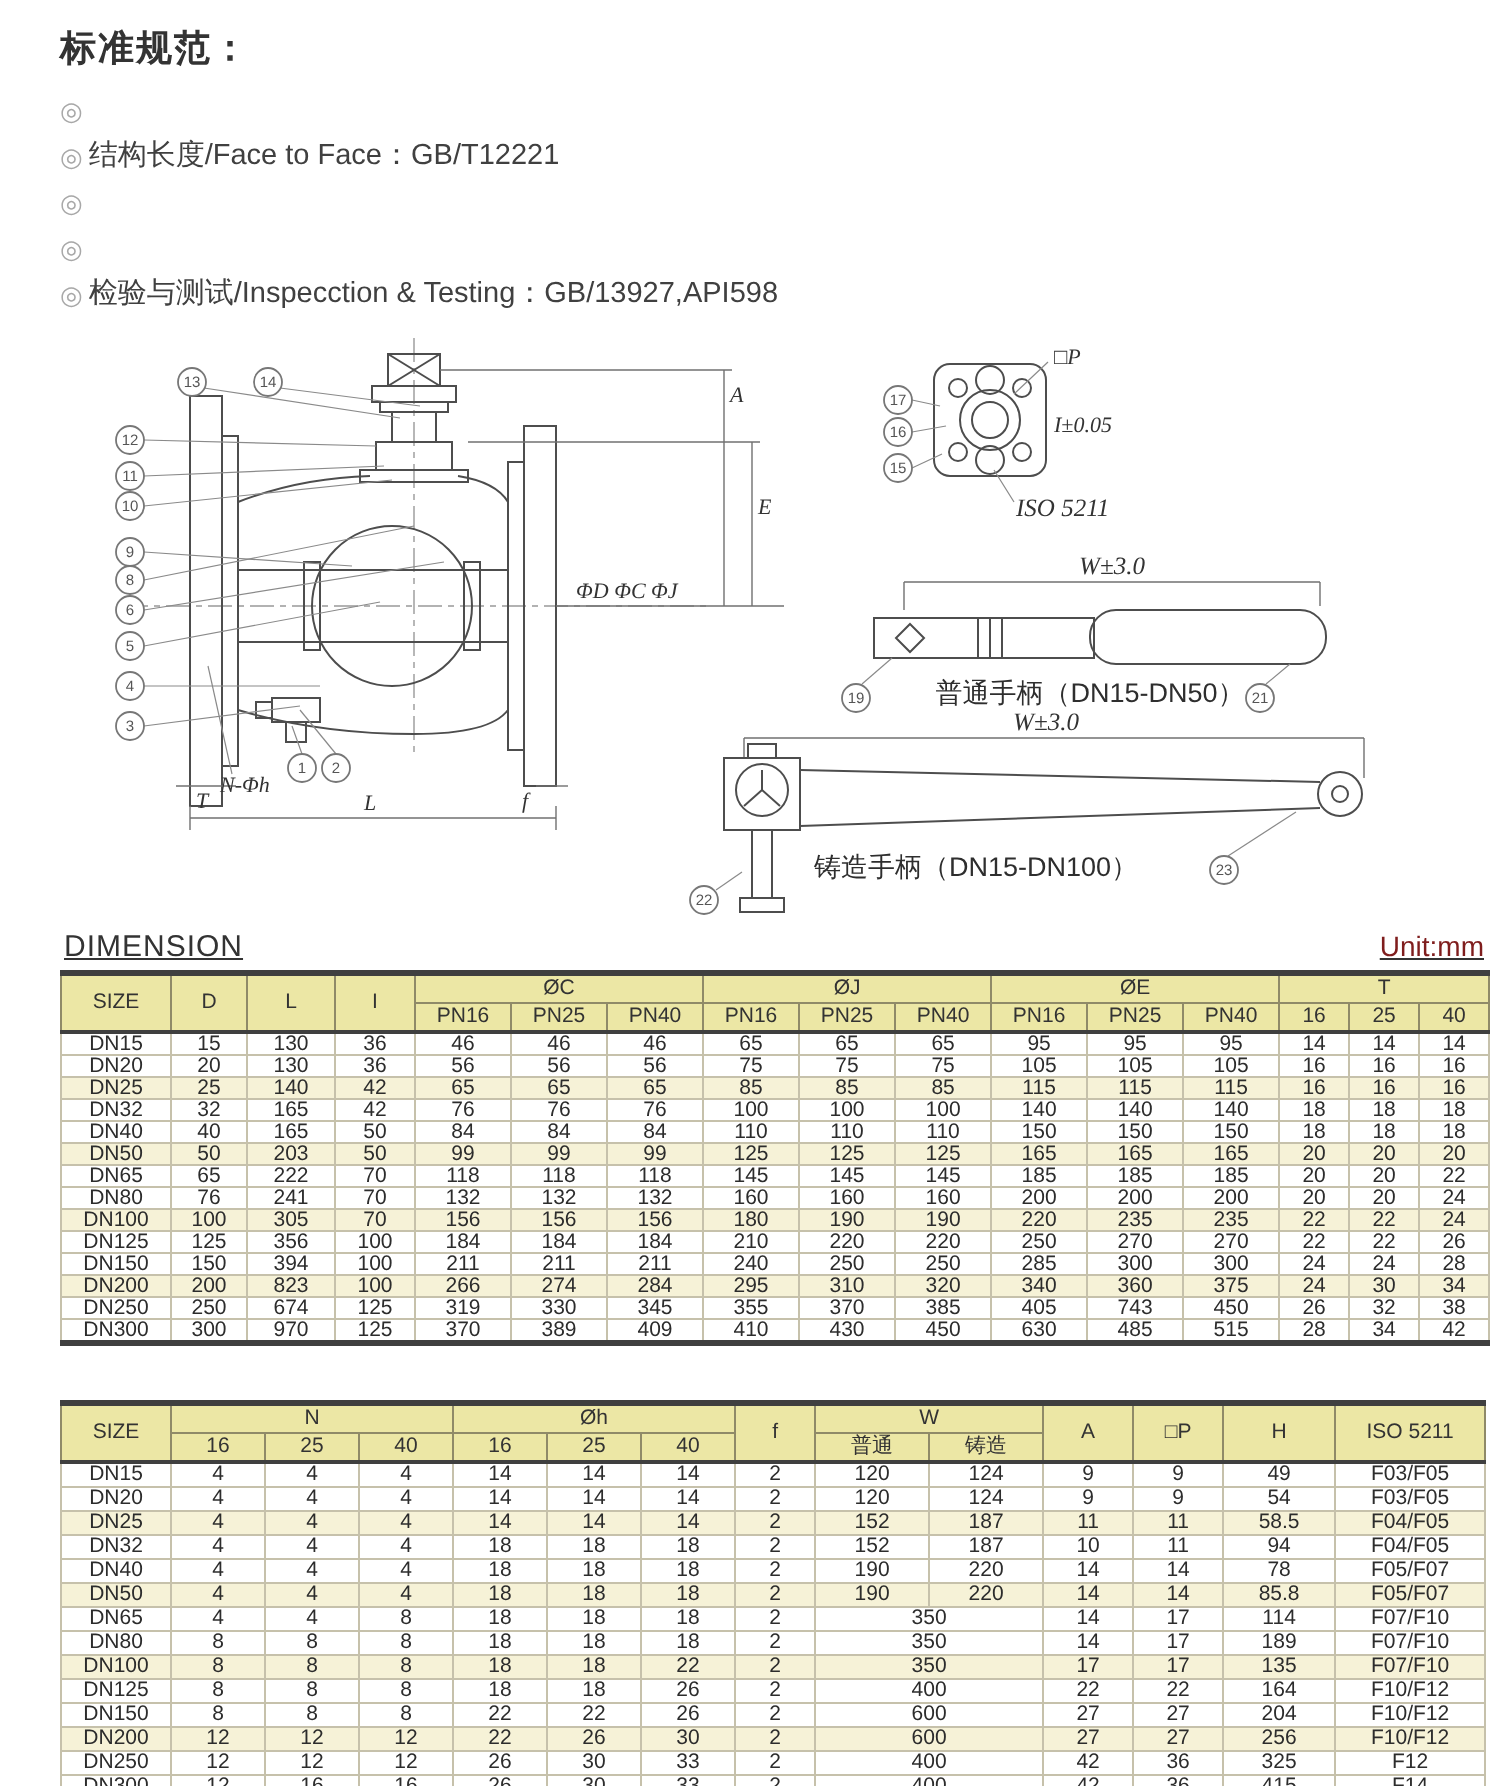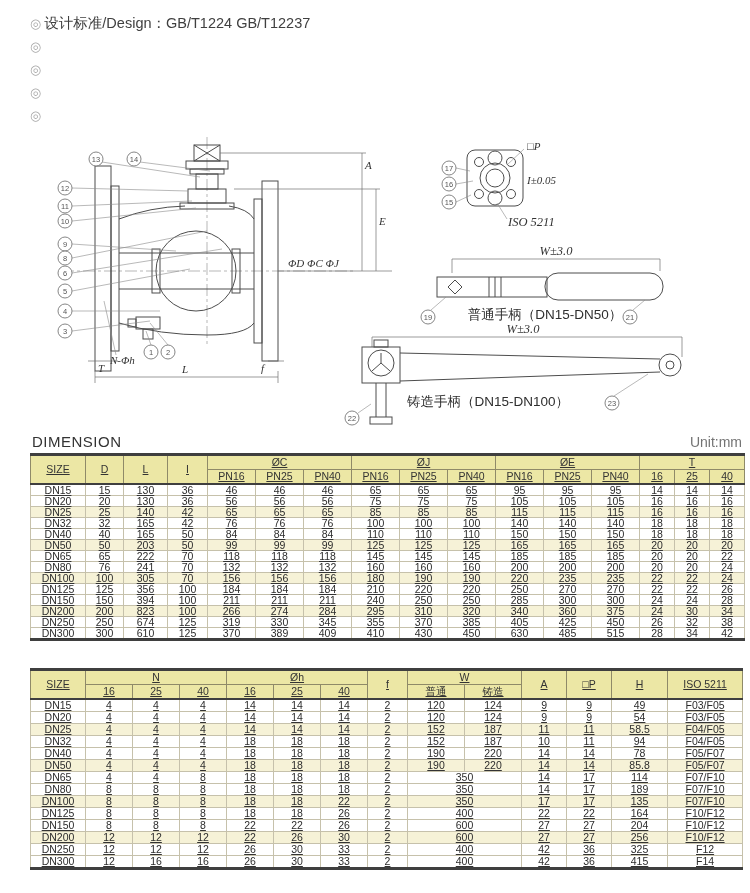--- a/index.html
+++ b/index.html
@@ -22,61 +22,63 @@
   .cl{stroke:#999;stroke-width:.7;fill:none;stroke-dasharray:12 3 3 3;}
   .ldr{stroke:#8a8a8a;stroke-width:.6;fill:none;}
   .co circle{stroke:#777;stroke-width:.9;fill:#fff;}
   .co text{font:7.5px "Liberation Sans",sans-serif;fill:#555;text-anchor:middle;}
   .dim{font:italic 11px "Liberation Serif",serif;fill:#333;}
   .dim-lg{font:italic 12.5px "Liberation Serif",serif;fill:#333;}
   .cjk{font:13.5px "Liberation Sans",sans-serif;fill:#2e2e2e;text-anchor:middle;}
 
   
   .dim-head{display:flex;justify-content:space-between;align-items:baseline;
-            padding:2px 8px 3px 32px;}
+            padding:2px 8px 3px 32px;text-decoration:underline;}
   .dim-head .t{font-size:15px;color:#333;letter-spacing:.5px;}
-  .dim-head .u{font-size:14px;color:#737373;}
+  .dim-head .u{font-size:14px;color:#7f1d1d;}
 
   
   .tbl-wrap{padding-left:30px;}
   table{border-collapse:collapse;table-layout:fixed;
-        border:1px solid #9b9678;border-top:3px solid #3f3f3f;border-bottom:3px solid #3f3f3f;text-decoration:underline;}
+        border:1px solid #9b9678;border-top:3px solid #3f3f3f;border-bottom:3px solid #3f3f3f;}
   #t1{width:714px;} #t2{width:712px;margin-top:27px;}
   thead{border-bottom:2px solid #3f3f3f;}
   th{background:#ece7a5;border:1px solid #8f8a68;font-weight:normal;color:#333;}
   td{border:1px solid #c6c1ab;color:#2c2c2c;background:#fff;}
   th,td{text-align:center;padding:0;}
   #t1 th{font-size:10.5px;height:13px;line-height:13px;}
   #t1 td{font-size:10.5px;height:10px;line-height:10px;}
   #t2 th{font-size:10.5px;height:13px;line-height:13px;}
   #t2 td{font-size:10.5px;height:11px;line-height:11px;}
   tr.shade td{background:#f6f2d7;}
 </style>
 </head>
 <body>
 
 <div class="page">
 
   <div class="standards">
+    <h2>标准规范：</h2>
     <ul>
       <li>
           <span class="bullet">◎</span>
-          <span>设计标准/Design：GB/T1224  GB/T12237</span>
+        </li>
+      <li>
+          <span class="bullet">◎</span>
+          <span>结构长度/Face to Face：GB/T12221</span>
         </li>
       <li>
           <span class="bullet">◎</span>
         </li>
       <li>
           <span class="bullet">◎</span>
         </li>
       <li>
           <span class="bullet">◎</span>
-        </li>
-      <li>
-          <span class="bullet">◎</span>
+          <span>检验与测试/Inspecction &amp; Testing：GB/13927,API598</span>
         </li>
     </ul>
   </div>
 
   <div class="drawing">
   <svg width="750" height="300" viewBox="0 0 750 300">
 
     <g>
       <line class="cl" x1="62" y1="140" x2="356" y2="140"></line>
       <line class="cl" x1="207" y1="6" x2="207" y2="214"></line>
@@ -557,30 +559,30 @@
             <td>250</td>
             <td>674</td>
             <td>125</td>
             <td>319</td>
             <td>330</td>
             <td>345</td>
             <td>355</td>
             <td>370</td>
             <td>385</td>
             <td>405</td>
-            <td>425</td>
+            <td>743</td>
             <td>450</td>
             <td>26</td>
             <td>32</td>
             <td>38</td>
           </tr>
           <tr>
             <td>DN300</td>
             <td>300</td>
-            <td>610</td>
+            <td>970</td>
             <td>125</td>
             <td>370</td>
             <td>389</td>
             <td>409</td>
             <td>410</td>
             <td>430</td>
             <td>450</td>
             <td>630</td>
             <td>485</td>
             <td>515</td>

